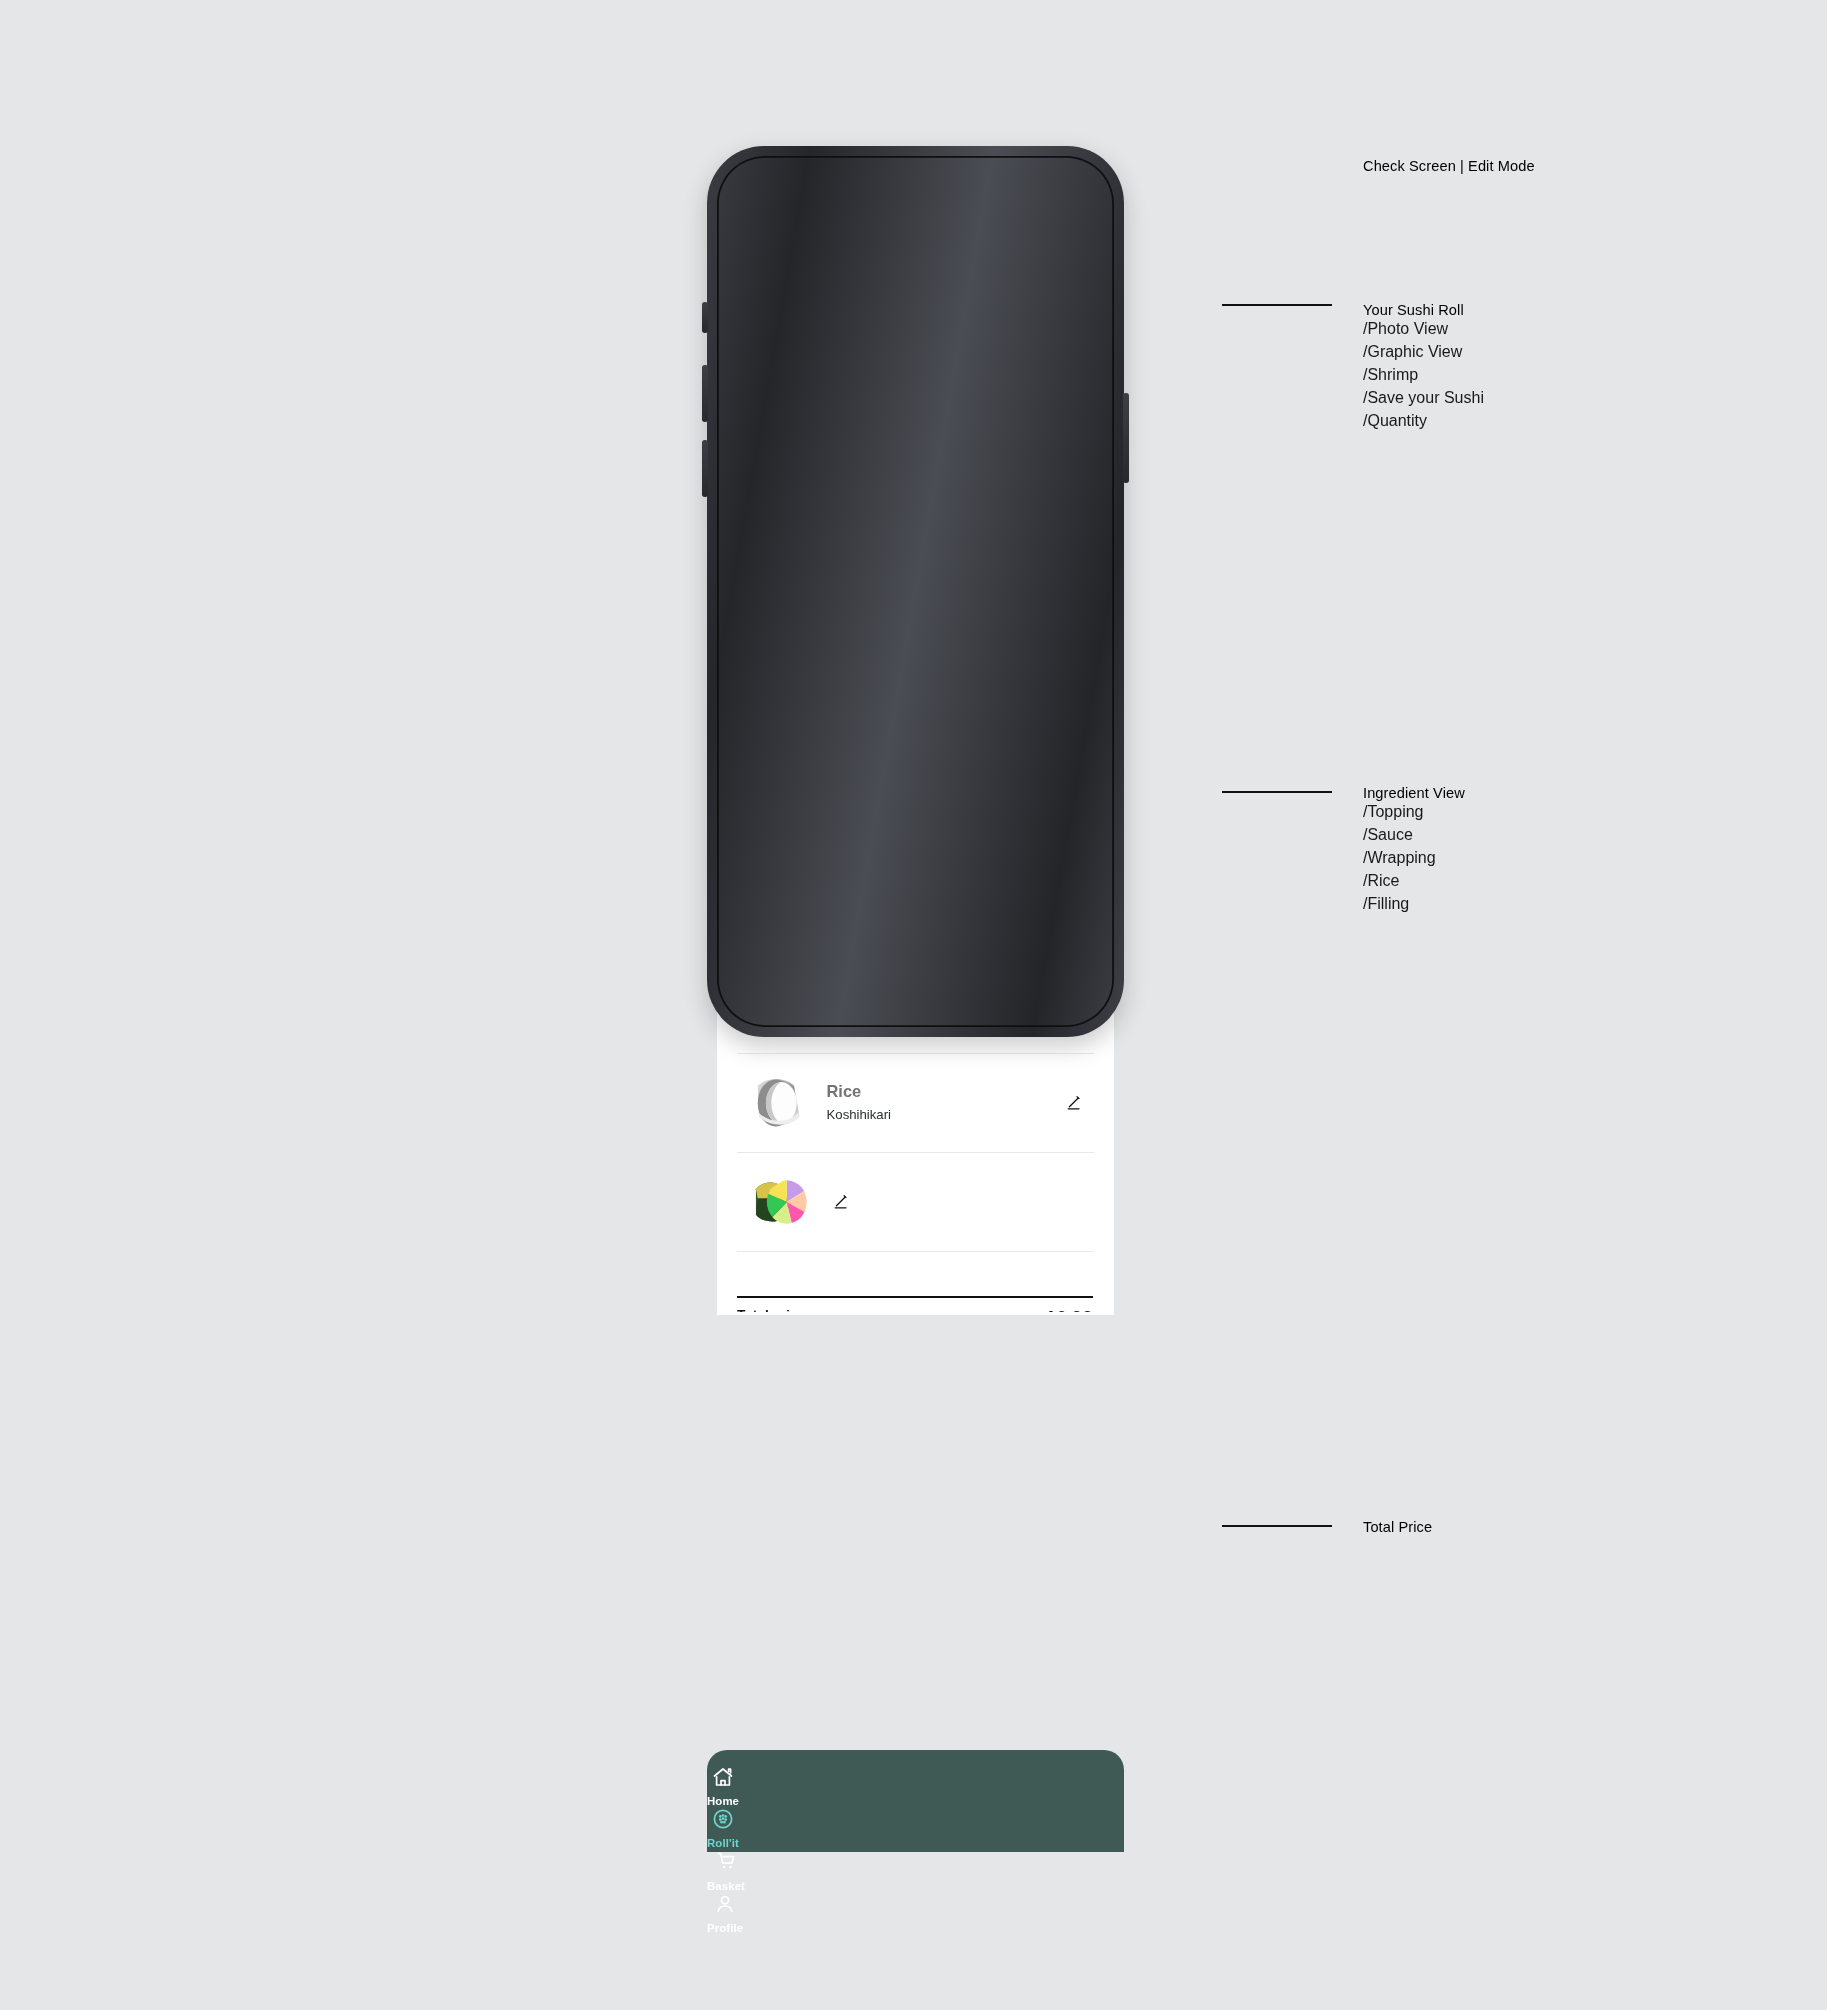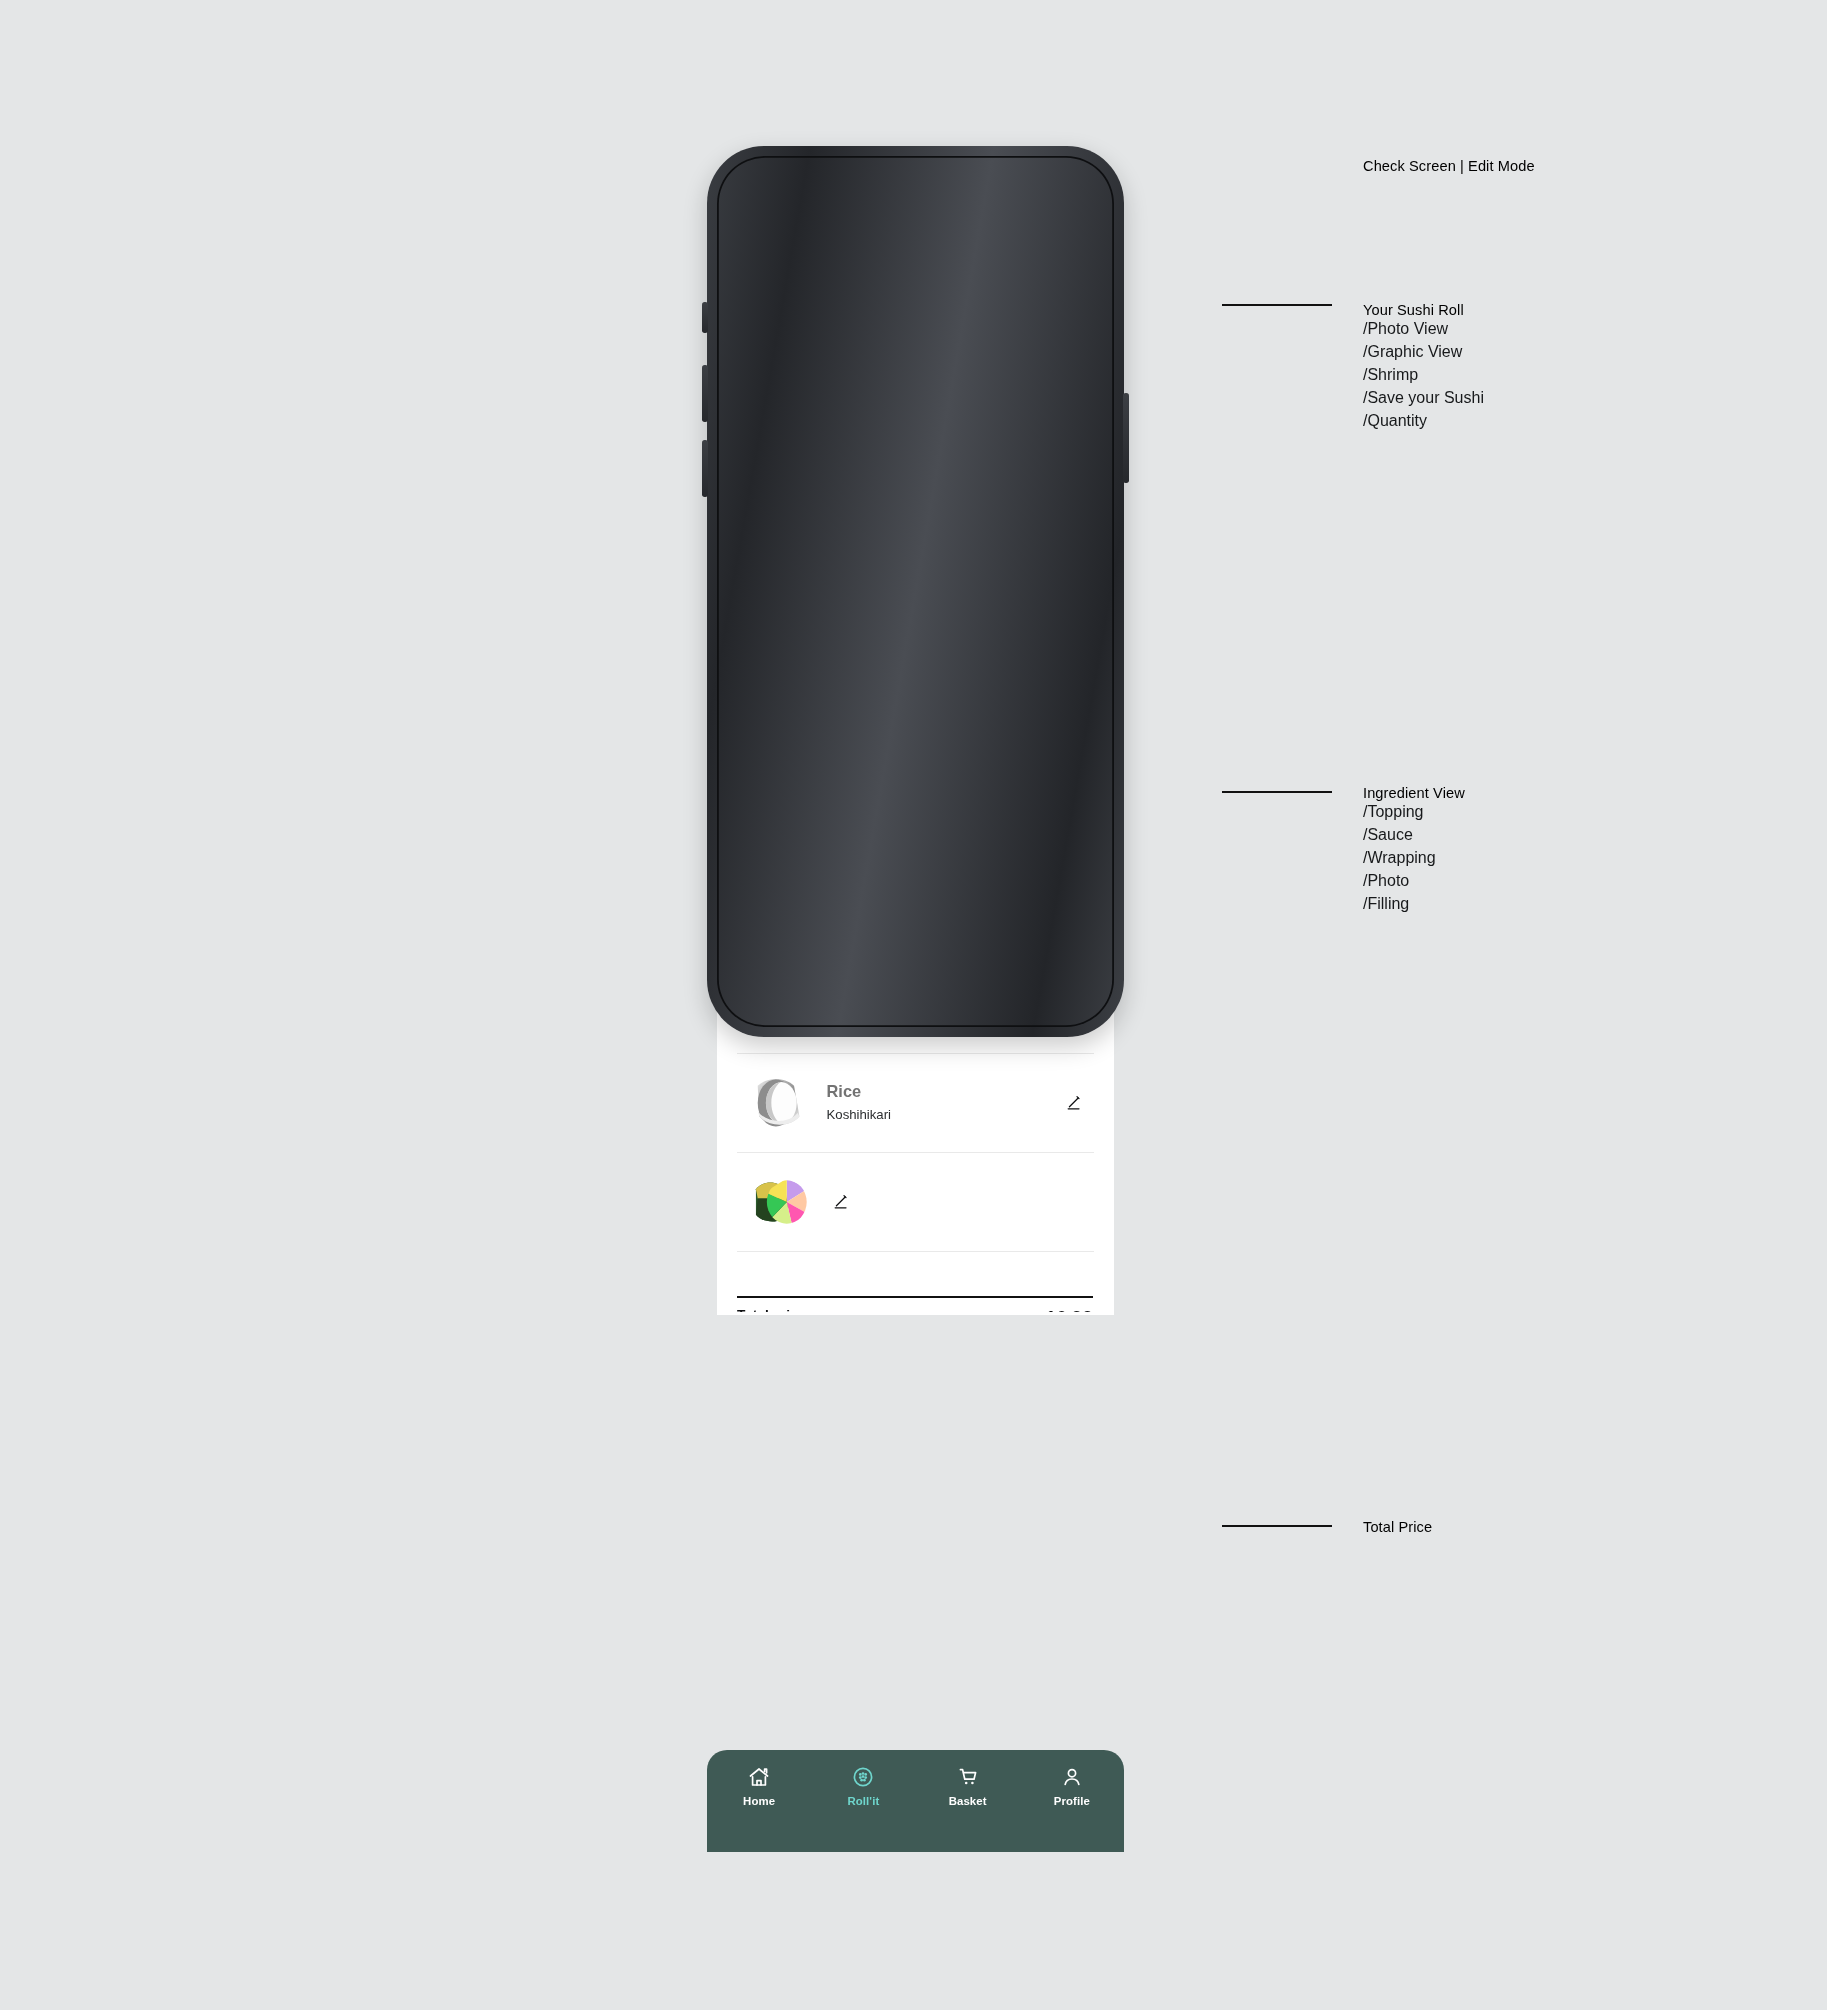--- a/index.html
+++ b/index.html
@@ -106,21 +106,21 @@
 
   
   .total{position:absolute;left:20px;top:1140px;width:356px;z-index:5;}
   .total-rule{height:1.5px;background:#111;}
   .total-body{display:flex;align-items:flex-start;justify-content:space-between;padding-top:9.1px;}
   .total-label{font-size:13.7px;font-weight:700;color:#101113;line-height:1.2;}
   .total-val{font-size:19px;font-weight:700;color:#101113;}
 
   
   .tabbar{position:absolute;left:707px;top:1750px;width:417px;height:87px;background:#3f5a55;
-    border-radius:20px 20px 0 0;display:flex;align-items:flex-start;padding-top:14.6px;z-index:8;}
+    border-radius:20px 20px 0 0;display:flex;align-items:flex-start;padding-top:14.6px;z-index:8;flex-direction:column;}
   .tab{flex:1;display:flex;flex-direction:column;align-items:center;gap:6.4px;cursor:pointer;color:#fff;}
   .tab.active{color:#6fd6cd;}
   .tab-label{font-size:11.4px;font-weight:700;letter-spacing:0.1px;}
 
   
   .ann{position:absolute;z-index:9;}
   .ann-title{font-size:14.6px;font-weight:400;color:#000000;letter-spacing:0.1px;white-space:nowrap;}
   .ann-item{font-size:16px;font-weight:400;color:#17191b;line-height:1.43;white-space:nowrap;}
   .leader{position:absolute;height:1.5px;background:#111;z-index:9;}
 </style>
@@ -608,21 +608,21 @@
     <div class="ann-item">/Save your Sushi</div>
     <div class="ann-item">/Quantity</div>
   </div>
 
   <div class="leader" style="left:1222px;top:791px;width:110px;"></div>
   <div class="ann" style="left:1363px;top:785px;">
     <div class="ann-title">Ingredient View</div>
     <div class="ann-item">/Topping</div>
     <div class="ann-item">/Sauce</div>
     <div class="ann-item">/Wrapping</div>
-    <div class="ann-item">/Photo</div>
+    <div class="ann-item">/Rice</div>
     <div class="ann-item">/Filling</div>
   </div>
 
   <div class="leader" style="left:1222px;top:1525px;width:110px;"></div>
   <div class="ann" style="left:1363px;top:1519px;">
     <div class="ann-title">Total Price</div>
   </div>
 
 </div>
 

